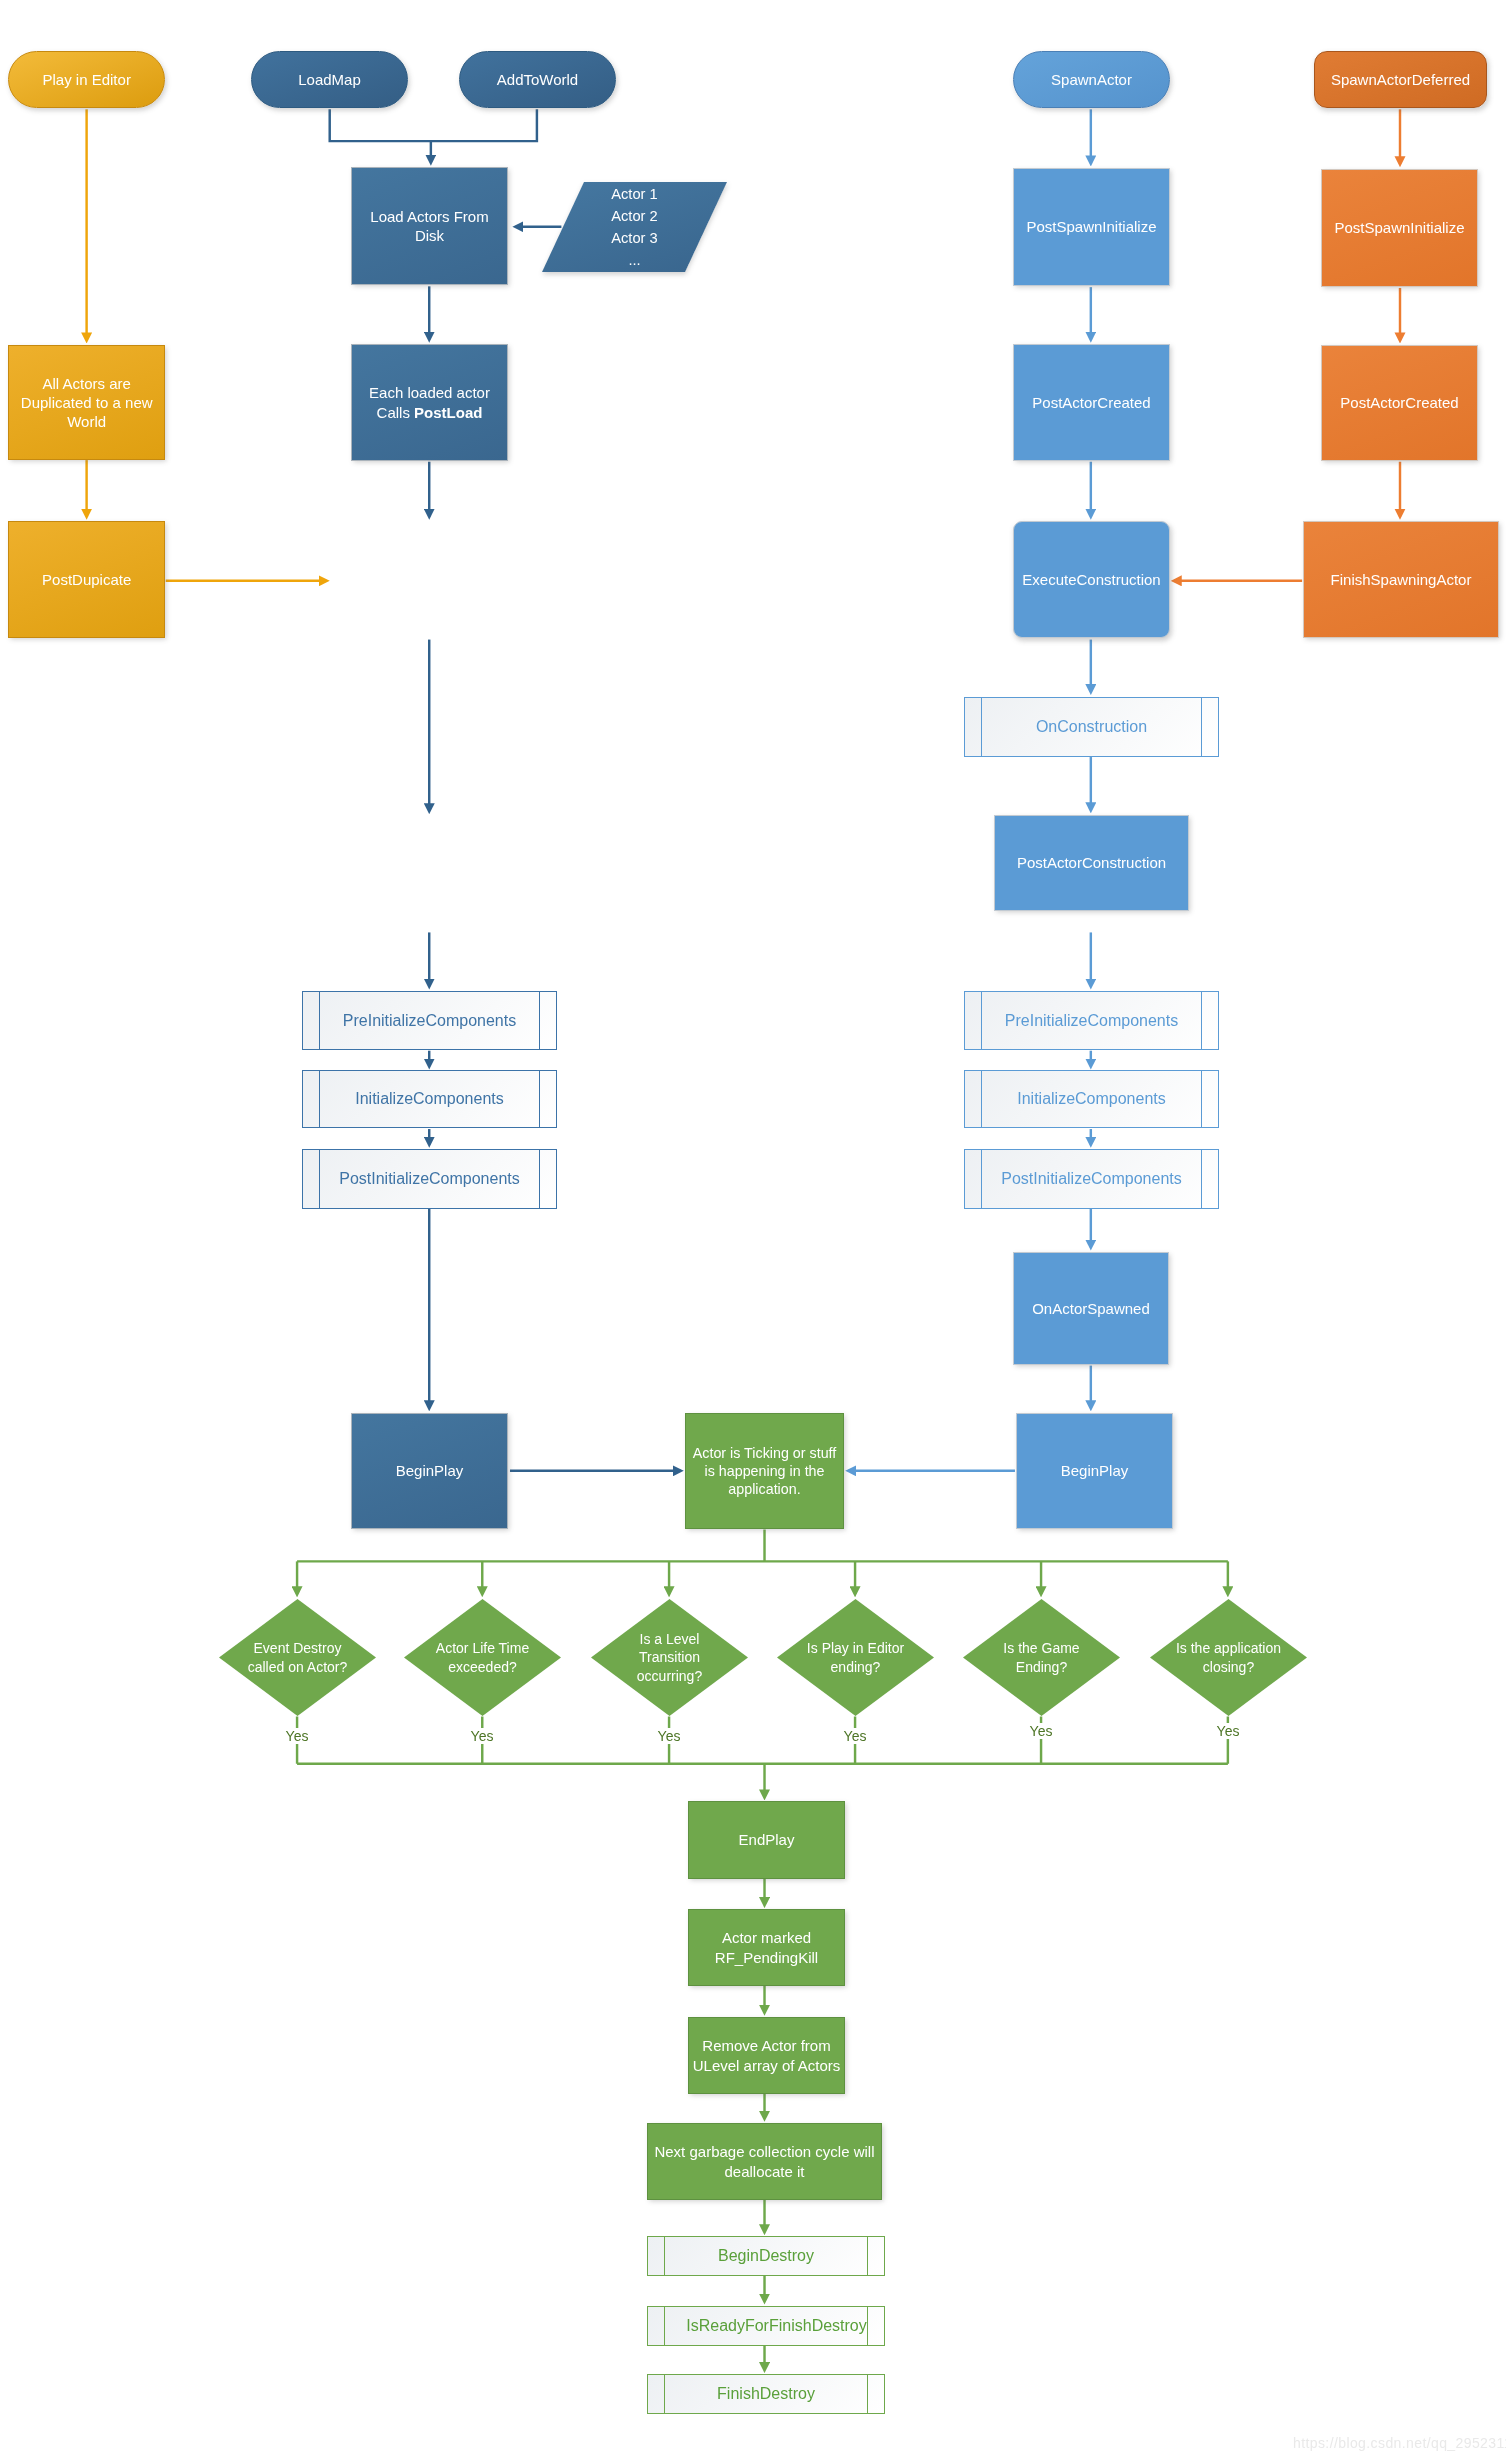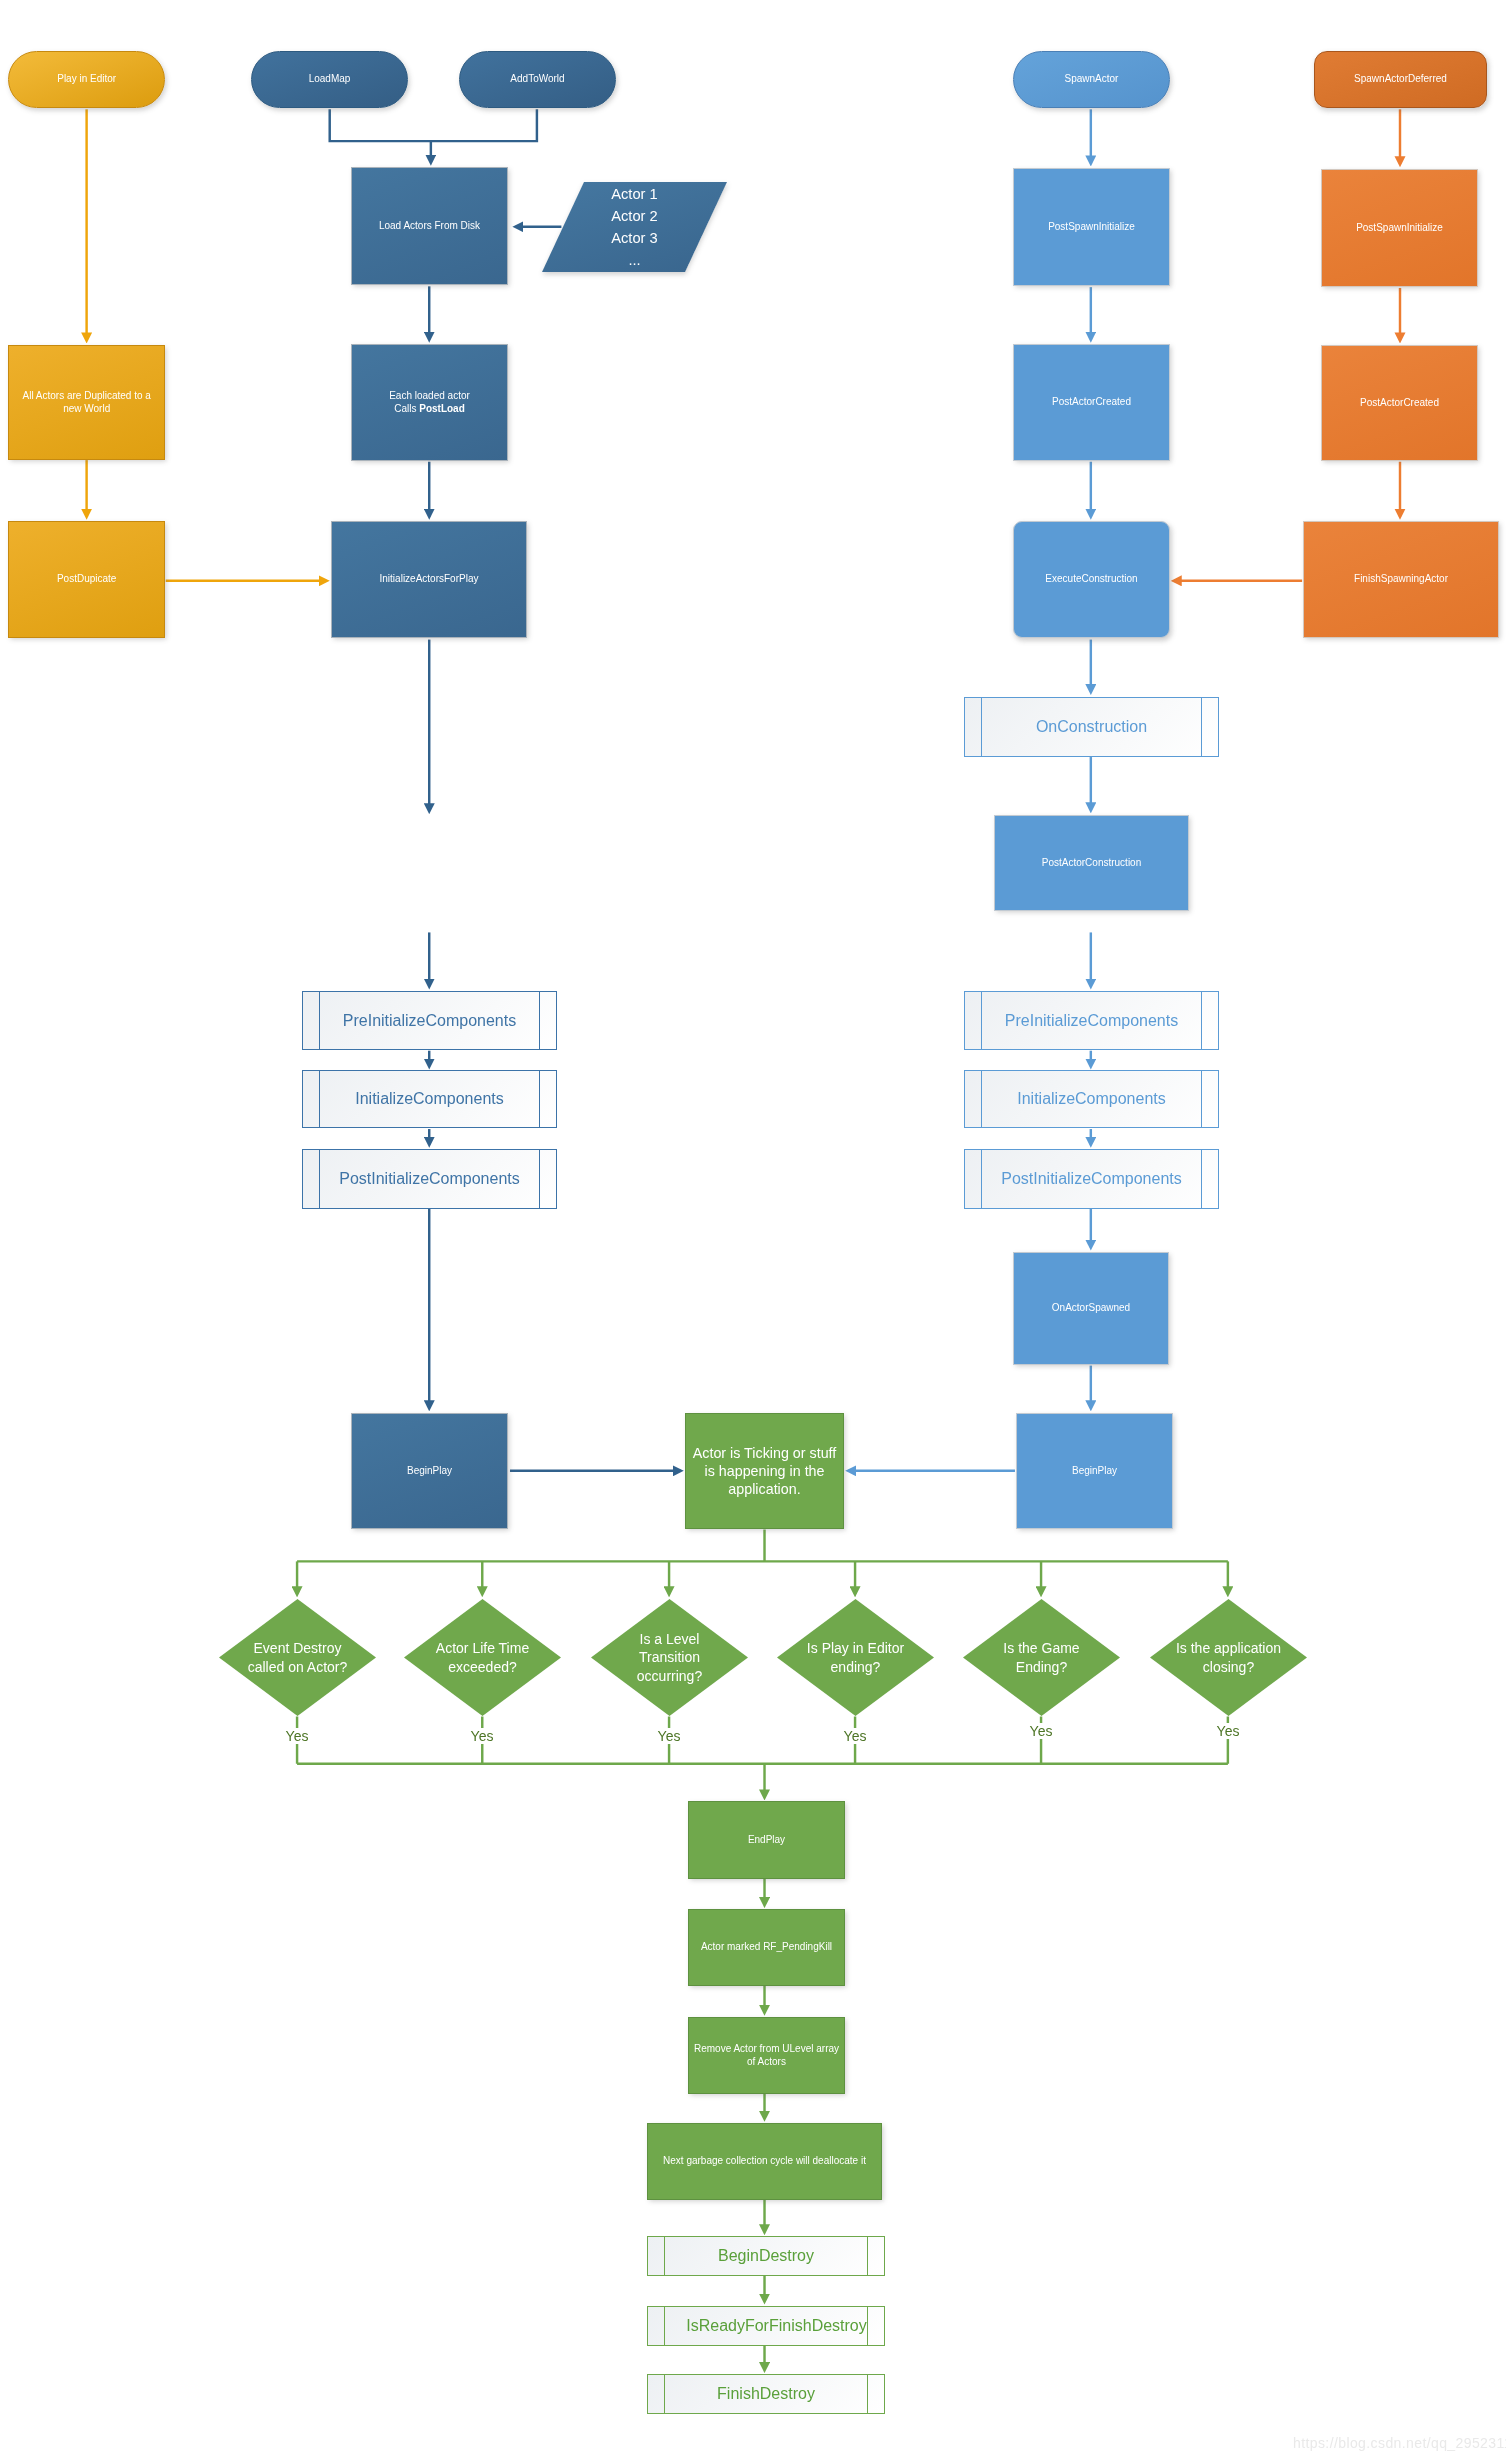--- a/index.html
+++ b/index.html
@@ -1,20 +1,20 @@
 <!DOCTYPE html>
 <html style="font-size:13px"><head>
 <meta charset="utf-8">
 <style>
   html,body{margin:0;padding:0;background:#fff;}
   body{width:1507px;height:2462px;position:relative;font-family:"Liberation Sans",sans-serif;}
   #canvas{position:absolute;left:0;top:0;width:1507px;height:2462px;overflow:hidden;}
   #wires{position:absolute;left:0;top:0;z-index:1;}
   .node{position:absolute;z-index:2;display:flex;align-items:center;justify-content:center;
-        text-align:center;color:#fff;font-size:10px;line-height:1.28;padding:3.3px;box-sizing:border-box;
+        text-align:center;color:#fff;font-size:15px;line-height:1.28;padding:3.3px;box-sizing:border-box;
         box-shadow:1.6px 2.4px 4.9px rgba(90,90,90,.28);}
   .pill{border-radius:29px;}
   .rpill{border-radius:13px;}
   .goldpill{background:linear-gradient(160deg,#f3bb3a,#dc9c0e);border:1.6px solid #c6890f;}
   .goldbox{background:linear-gradient(160deg,#eeb02c,#df9f10);border:1.6px solid #c6890f;}
   .darkpill{background:linear-gradient(160deg,#41729d,#345e85);border:1.6px solid #2d5a80;}
   .darkbox{background:linear-gradient(160deg,#44769f,#3a678f);border:0.8px solid #aab3bb;}
   .midpill{background:linear-gradient(160deg,#64a3da,#5593cd);border:1.6px solid #4a7fb5;}
   .midbox{background:#5b9bd5;border:0.8px solid #c2cad2;}
   .orangepill{background:linear-gradient(160deg,#e07c34,#cf6b23);border:1.6px solid #a8561d;}
@@ -145,21 +145,20 @@
     </div>
   </div>
 
   <div class="node darkbox" style="left:351px;top:344px;width:157px;height:117px;flex-direction:column;">
     <div>Each loaded actor</div>
     <div>
       <span>Calls </span><span class="b">PostLoad</span>
     </div>
   </div>
 
-  <div class="node darkbox" style="left:331px;top:521px;width:196px;height:117px;">InitializeActorsForPlay</div>
 
   <div class="sub sub-dark" style="left:302px;top:991px;width:255px;height:59px;">
     <span class="bar-l"></span>
     <span>PreInitializeComponents</span>
     <span class="bar-r"></span>
   </div>
   <div class="sub sub-dark" style="left:302px;top:1070px;width:255px;height:58px;">
     <span class="bar-l"></span>
     <span>InitializeComponents</span>
     <span class="bar-r"></span>

